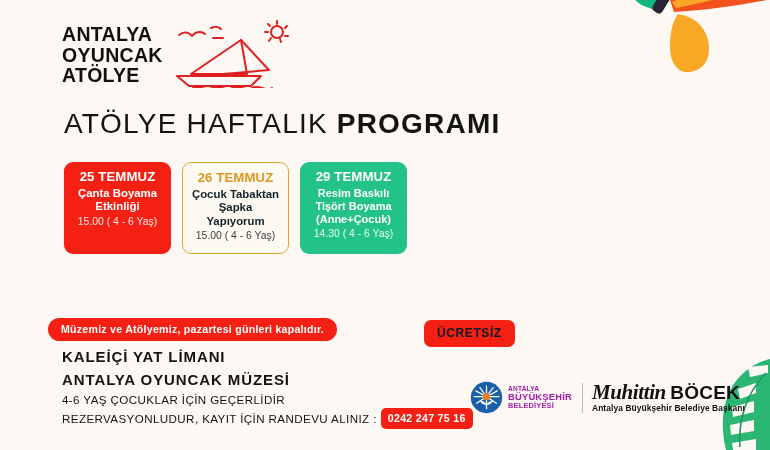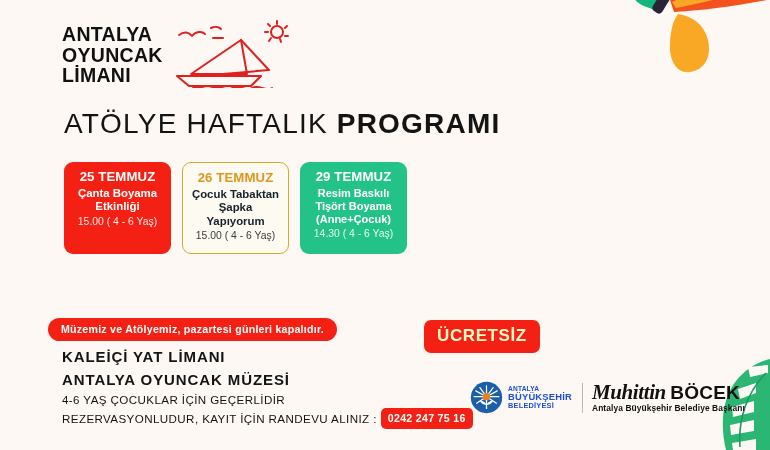--- a/index.html
+++ b/index.html
@@ -40,36 +40,36 @@
   .card-cream .date{color:#e0951f;}
   .card-cream .desc{color:#15222b;}
   .card-cream .time{color:#3b3b3b;}
   .card-green{background:#23c288;color:#fff;}
   .card-green .desc{font-size:11px;line-height:13px;}
   .card-green .time{color:#e2fff3;}
 
   
   .closed-badge{position:absolute;left:48px;top:318px;background:#f32013;color:#fff;
     border-radius:14px;padding:5px 13px 6px;font-size:10.6px;font-weight:bold;letter-spacing:.25px;white-space:nowrap;}
-  .free-badge{position:absolute;left:424px;top:320px;background:#f32013;color:#fef9c3;
-    border-radius:7px;padding:6px 13px 7px;font-size:17px;font-weight:bold;letter-spacing:.6px;}
+  .free-badge{position:absolute;left:424px;top:320px;background:#f32013;color:#0f172a;
+    border-radius:7px;padding:6px 13px 7px;font-size:12px;font-weight:bold;letter-spacing:.6px;}
 
   .venue{position:absolute;left:62px;top:345px;}
   .venue div{font-weight:bold;font-size:15px;letter-spacing:.9px;color:#141414;line-height:23px;}
 
   .notes{position:absolute;left:62px;top:392px;}
   .notes div{font-size:11.6px;letter-spacing:.4px;color:#141414;line-height:16.5px;white-space:nowrap;}
   .phone{display:inline-block;background:#f32013;color:#fff;border-radius:5px;
     padding:2px 7px 3px;font-size:10.6px;font-weight:bold;letter-spacing:.3px;margin-left:4px;
     position:relative;top:-1px;}
 
   
   .muni{position:absolute;left:470px;top:381px;display:flex;align-items:center;}
   .muni-emblem{width:33px;height:33px;flex:none;}
-  .muni-text{margin-left:5px;font-weight:bold;color:#1d4ed8;line-height:8.6px;letter-spacing:.2px;}
+  .muni-text{margin-left:5px;font-weight:bold;color:#a21caf;line-height:8.6px;letter-spacing:.2px;}
   .muni-text .l1{font-size:6.6px;}
   .muni-text .l2{font-size:9.4px;}
   .muni-text .l3{font-size:7.4px;}
   .divider{width:1px;height:30px;background:#b9b9b9;margin:0 9px 0 10px;}
   .mayor .name{line-height:19px;white-space:nowrap;}
   .mayor .first{font-family:"Liberation Serif", serif;font-style:italic;font-weight:bold;font-size:21px;color:#111;letter-spacing:-.4px;}
   .mayor .last{font-size:19px;font-weight:bold;color:#111;letter-spacing:.2px;}
   .mayor .role{font-size:8.4px;font-weight:bold;color:#111;letter-spacing:.1px;white-space:nowrap;}
 </style>
 </head>
@@ -95,21 +95,21 @@
     <path d="M50 70 L74 65 L74 76 L51 80 Z" fill="#fdf8f3"></path>
     <path d="M52 88 L76 84 L76 95 L53 95 Z" fill="#fdf8f3"></path>
     <path d="M68 12 L88 10 L88 18 L70 22 Z" fill="#fdf8f3"></path>
     <path d="M60 92 C58 66 66 38 86 18" stroke="#1d9960" stroke-width="1.6" fill="none"></path>
   </svg>
 
   <div class="logo">
     <div class="logo-words">
       <div>ANTALYA</div>
       <div>OYUNCAK</div>
-      <div>LİMANI</div>
+      <div>ATÖLYE</div>
     </div>
     <svg class="boat" width="125" height="70" viewBox="0 0 125 70">
       <g stroke="#e02020" stroke-width="2" fill="none" stroke-linecap="round" stroke-linejoin="round">
         <path d="M22 56 L54 56 L78 56 L72 22 Z"></path>
         <path d="M72 22 L100 52 L54 56"></path>
         <path d="M8 58 L92 58 L82 68 L20 68 Z"></path>
         <path d="M10 17 C15 13 20 14 23 18 M23 18 C27 13 33 13 36 16"></path>
         <path d="M42 10 C46 8 50 9 52 11"></path>
         <path d="M44 20 L54 20"></path>
         <circle cx="108" cy="14" r="6"></circle>

